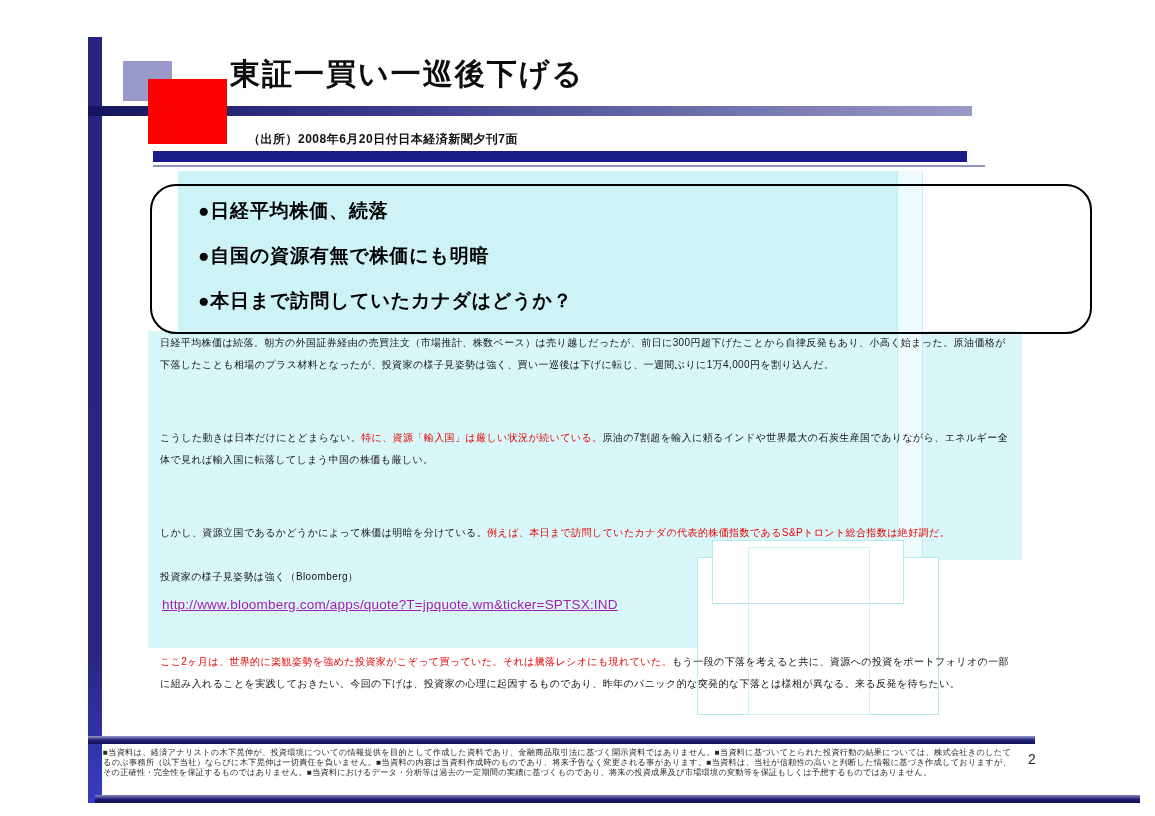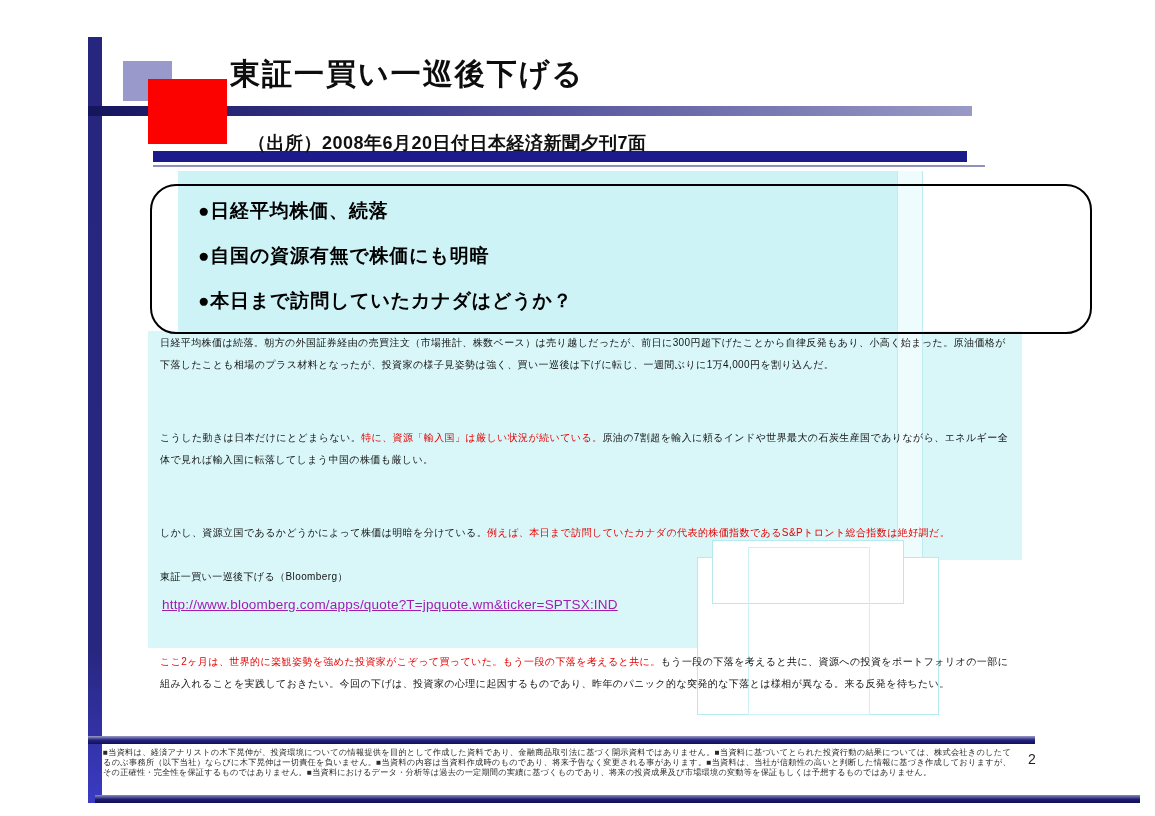--- a/index.html
+++ b/index.html
@@ -13,21 +13,21 @@
   .vbar{left:88px;top:37px;width:14px;height:766px;
     background:linear-gradient(180deg,#26267e 0%,#27277f 80%,#3b3bc4 100%);z-index:1;}
   .bottomline{left:95px;top:795px;width:1045px;height:8px;
     background:linear-gradient(180deg,#8a8abc 0%,#1b1b74 55%,#10104e 100%);z-index:1;}
   .sq-lav{left:123px;top:61px;width:49px;height:40px;background:#9999cc;z-index:2;}
   .sq-red{left:148px;top:79px;width:79px;height:65px;background:#fb0200;z-index:3;}
   .titlebar{left:88px;top:106px;width:884px;height:10px;z-index:1;
     background:linear-gradient(90deg,#15155e 0%,#3c3c8e 35%,#9a9ac6 100%);}
   .title{left:230px;top:54px;font-size:30px;font-weight:bold;letter-spacing:2px;
     color:#0d0d0d;z-index:4;white-space:nowrap;}
-  .source{left:248px;top:131px;font-size:18px;font-weight:bold;color:#101010;
+  .source{left:248px;top:131px;font-size:12px;font-weight:bold;color:#101010;
     letter-spacing:0.5px;z-index:4;white-space:nowrap;}
   .srcbar{left:153px;top:151px;width:814px;height:11px;background:#1b1b8c;z-index:1;}
   .srcline{left:153px;top:165px;width:832px;height:2px;background:#9191bd;z-index:1;}
 
   
   .panel-upper{left:178px;top:171px;width:719px;height:160px;background:#cdf3f7;z-index:0;}
   .panel-mid{left:148px;top:331px;width:874px;height:229px;background:#d9f7f9;z-index:0;}
   .panel-link{left:148px;top:560px;width:562px;height:88px;background:#d9f7f9;z-index:0;}
   .strip-right{left:897px;top:171px;width:24px;height:389px;background:#eefcfd;
     border-left:1px solid #bfecf1;border-right:1px solid #bfecf1;z-index:0;}
@@ -91,23 +91,23 @@
     <div class="bullet b2">●自国の資源有無で株価にも明暗</div>
     <div class="bullet b3">●本日まで訪問していたカナダはどうか？</div>
   </div>
 
   <div class="para p1"><span class="blk">日経平均株価は続落。朝方の外国証券経由の売買注文（市場推計、株数ベース）は売り越しだったが、前日に300円超下げたことから自律反発もあり、小高く始まった。原油価格が下落したことも相場のプラス材料となったが、投資家の様子見姿勢は強く、買い一巡後は下げに転じ、一週間ぶりに1万4,000円を割り込んだ。</span></div>
 
   <div class="para p2"><span class="blk">こうした動きは日本だけにとどまらない。</span><span class="red">特に、資源「輸入国」は厳しい状況が続いている。</span><span class="blk">原油の7割超を輸入に頼るインドや世界最大の石炭生産国でありながら、エネルギー全体で見れば輸入国に転落してしまう中国の株価も厳しい。</span></div>
 
   <div class="para p3"><span class="blk">しかし、資源立国であるかどうかによって株価は明暗を分けている。</span><span class="red">例えば、本日まで訪問していたカナダの代表的株価指数であるS&amp;Pトロント総合指数は絶好調だ。</span></div>
 
-  <div class="para note">東証一買い一巡後下げる（Bloomberg）</div>
+  <div class="para note">投資家の様子見姿勢は強く（Bloomberg）</div>
 
   <a class="abs link" href="#">http://www.bloomberg.com/apps/quote?T=jpquote.wm&amp;ticker=SPTSX:IND</a>
 
-  <div class="para p4"><span class="red">ここ2ヶ月は、世界的に楽観姿勢を強めた投資家がこぞって買っていた。もう一段の下落を考えると共に。</span><span class="blk">もう一段の下落を考えると共に、資源への投資をポートフォリオの一部に組み入れることを実践しておきたい。今回の下げは、投資家の心理に起因するものであり、昨年のパニック的な突発的な下落とは様相が異なる。来る反発を待ちたい。</span></div>
+  <div class="para p4"><span class="red">ここ2ヶ月は、世界的に楽観姿勢を強めた投資家がこぞって買っていた。それは騰落レシオにも現れていた。</span><span class="blk">もう一段の下落を考えると共に、資源への投資をポートフォリオの一部に組み入れることを実践しておきたい。今回の下げは、投資家の心理に起因するものであり、昨年のパニック的な突発的な下落とは様相が異なる。来る反発を待ちたい。</span></div>
 
   <div class="abs footbar"></div>
   <div class="abs disclaimer">■当資料は、経済アナリストの木下晃伸が、投資環境についての情報提供を目的として作成した資料であり、金融商品取引法に基づく開示資料ではありません。■当資料に基づいてとられた投資行動の結果については、株式会社きのしたてるのぶ事務所（以下当社）ならびに木下晃伸は一切責任を負いません。■当資料の内容は当資料作成時のものであり、将来予告なく変更される事があります。■当資料は、当社が信頼性の高いと判断した情報に基づき作成しておりますが、その正確性・完全性を保証するものではありません。■当資料におけるデータ・分析等は過去の一定期間の実績に基づくものであり、将来の投資成果及び市場環境の変動等を保証もしくは予想するものではありません。</div>
   <div class="abs pagenum">2</div>
 
 </div>
 
 </body></html>

